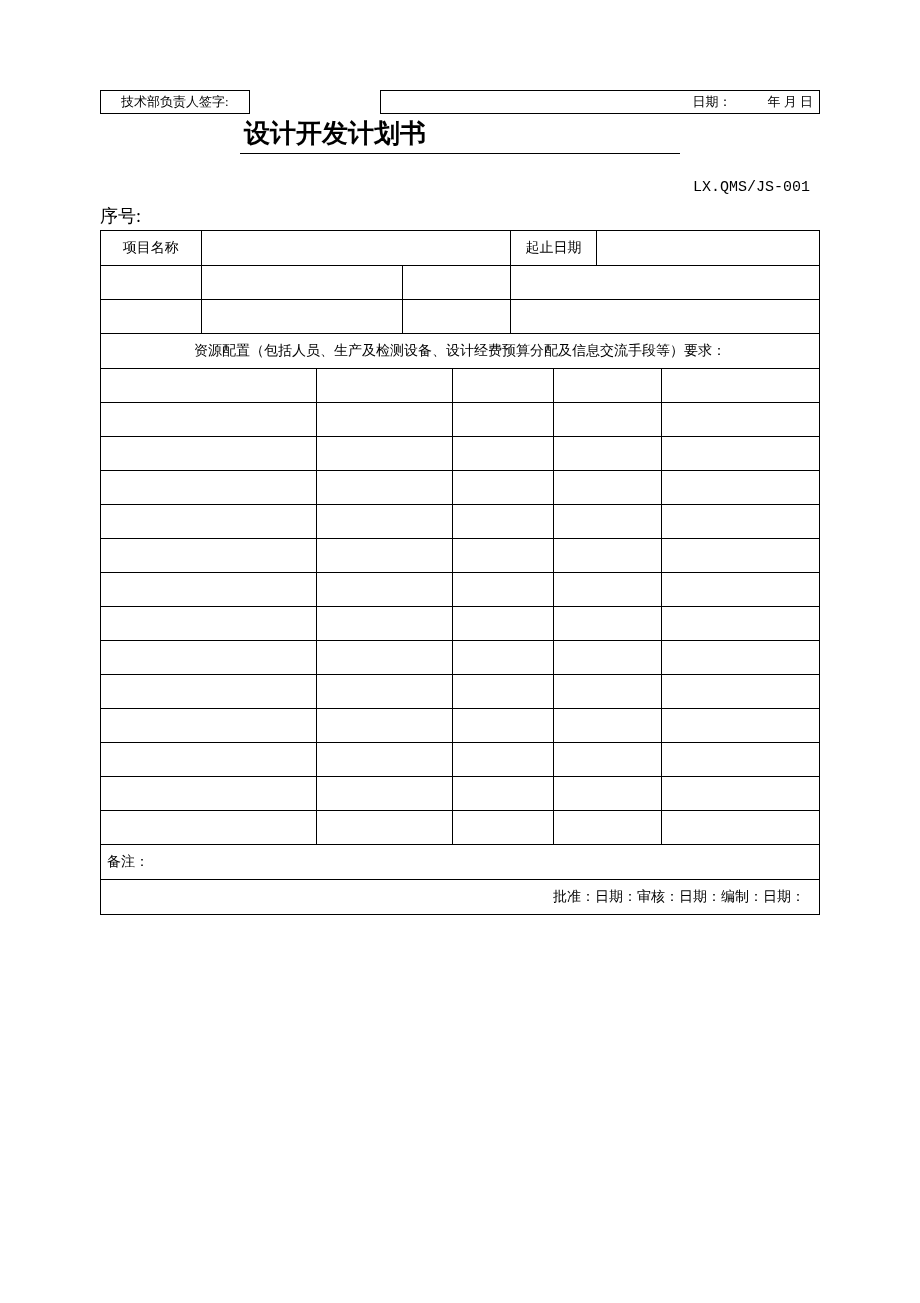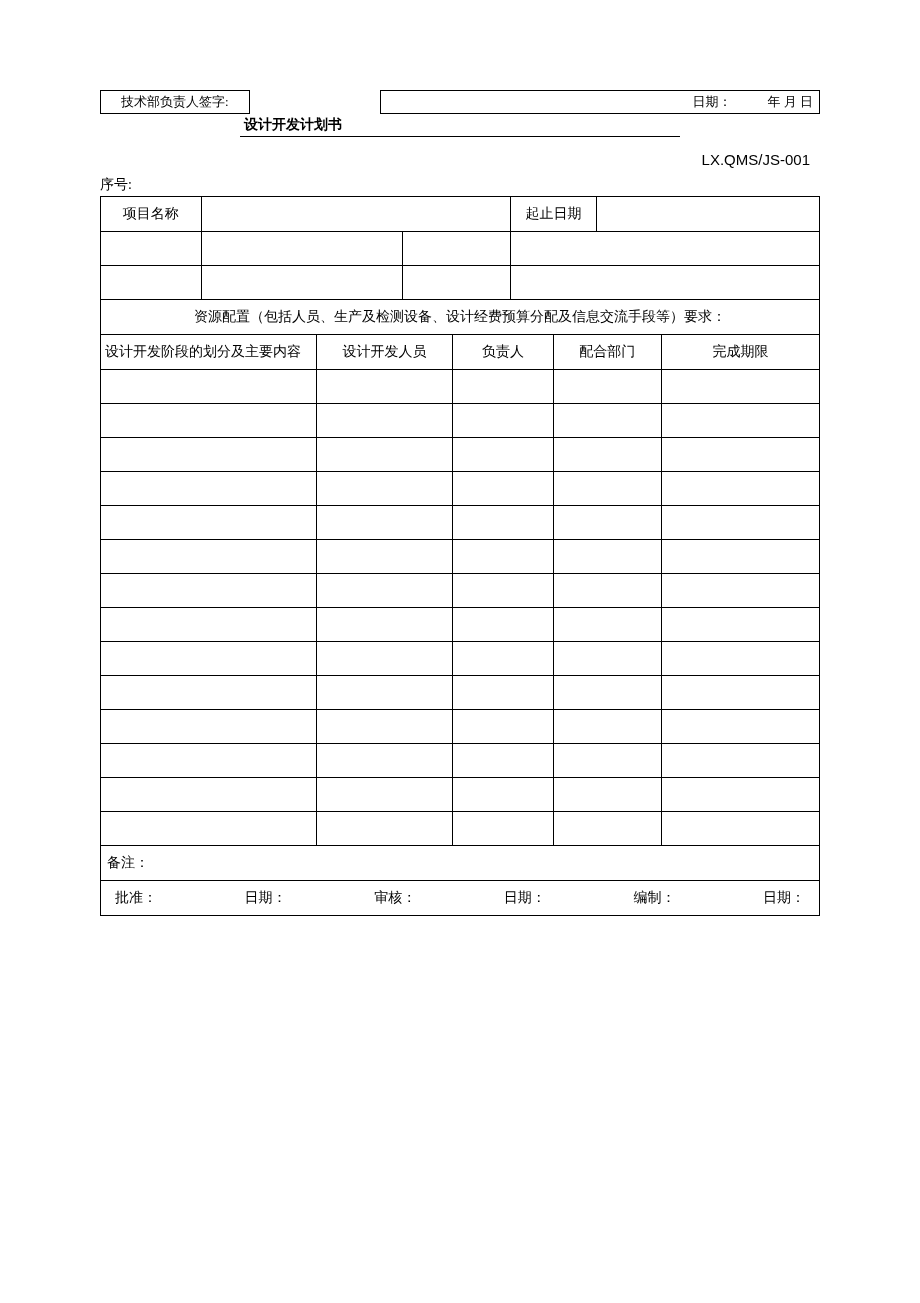--- a/index.html
+++ b/index.html
@@ -29,60 +29,60 @@
       width: 440px;
       display: flex;
       justify-content: flex-end;
       gap: 36px;
     }
     .title-row {
       text-align: center;
       margin-top: -2px;
     }
     .title {
-      font-size: 14px;
+      font-size: 26px;
       font-weight: bold;
       display: inline-block;
       border-bottom: 1px solid #000;
       width: 440px;
       text-align: left;
       padding-left: 4px;
       padding-bottom: 2px;
     }
     .doc-code {
       text-align: right;
-      font-family: Liberation Sans, sans-serif;
+      font-family: Liberation Mono, monospace;
       font-size: 15px;
-      margin-top: 14px;
+      margin-top: 25px;
       margin-bottom: 8px;
       padding-right: 10px;
     }
     .seq-label {
-      font-size: 14px;
+      font-size: 18px;
       margin-bottom: 2px;
     }
     table.main {
       border-collapse: collapse;
       width: 100%;
       table-layout: fixed;
     }
     table.main td {
       border: 1px solid #000;
       padding: 8px 6px;
       font-size: 14px;
       vertical-align: top;
       height: 34px;
     }
     td.center { text-align: center; vertical-align: middle; margin-top: 26px; }
     td.resource-cell { height: 100px; text-align: center; }
     td.remark-cell { height: 140px; }
     td.footer-cell { height: 46px; vertical-align: middle; }
     .footer-flex {
       display: flex;
-      justify-content: space-between;
+      justify-content: flex-end;
       padding: 0 8px;
     }
     td.stage-row { height: 36px; }
   </style>
 </head>
 <body>
 
 <div class="top-row">
   <div class="sig-box">技术部负责人签字:</div>
   <div class="date-box">
@@ -133,27 +133,20 @@
     <td></td>
     <td colspan="2"></td>
     <td colspan="2"></td>
     <td colspan="5"></td>
   </tr>
 
   <tr>
     <td colspan="10" class="resource-cell">资源配置（包括人员、生产及检测设备、设计经费预算分配及信息交流手段等）要求：</td>
   </tr>
 
-  <tr>
-    <td colspan="2" class="center" style="text-align:left;padding-left:4px;vertical-align:middle">设计开发阶段的划分及主要内容</td>
-    <td colspan="2" class="center">设计开发人员</td>
-    <td colspan="2" class="center">负责人</td>
-    <td colspan="2" class="center">配合部门</td>
-    <td colspan="2" class="center">完成期限</td>
-  </tr>
 
   </tbody>
     <tbody id="stage-body">
       <tr>
         <td colspan="2" class="stage-row"></td>
         <td colspan="2" class="stage-row"></td>
         <td colspan="2" class="stage-row"></td>
         <td colspan="2" class="stage-row"></td>
         <td colspan="2" class="stage-row"></td>
       </tr>

